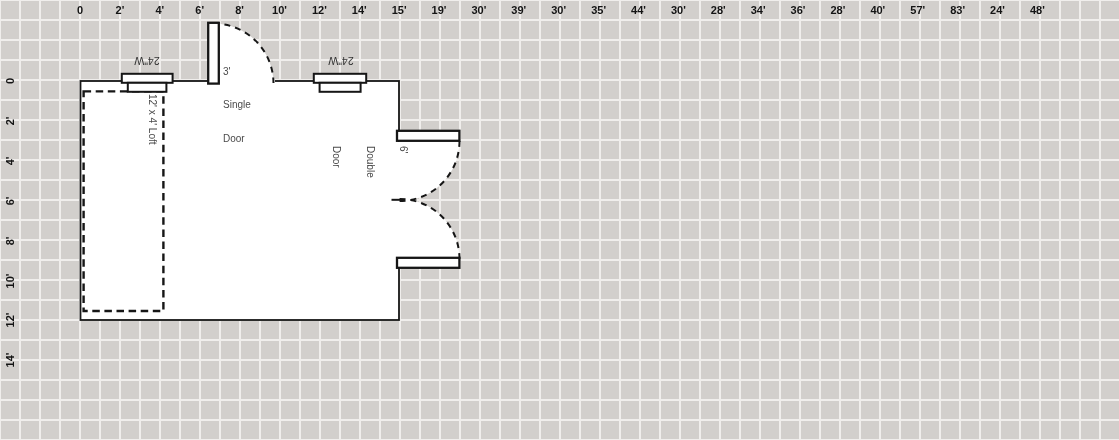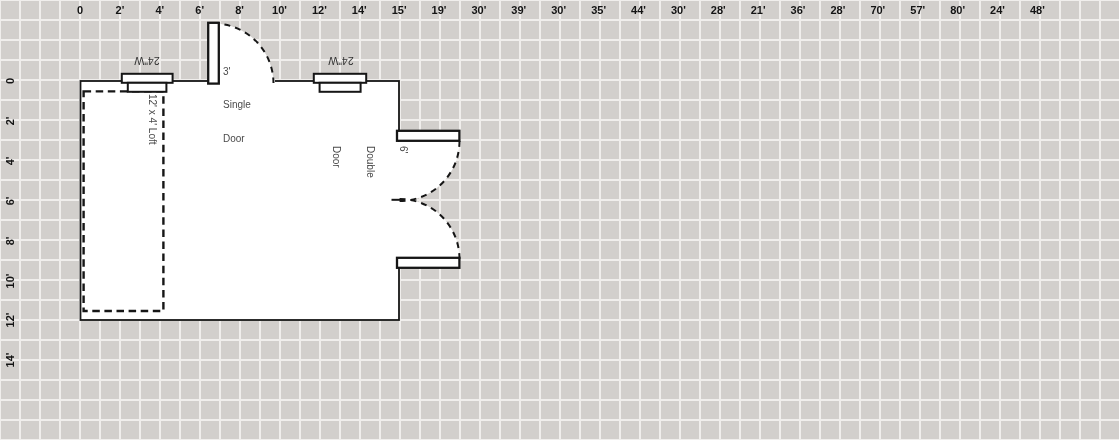--- a/index.html
+++ b/index.html
@@ -71,26 +71,26 @@
       <span class="lbl">14'</span>
       <span class="lbl">15'</span>
       <span class="lbl">19'</span>
       <span class="lbl">30'</span>
       <span class="lbl">39'</span>
       <span class="lbl">30'</span>
       <span class="lbl">35'</span>
       <span class="lbl">44'</span>
       <span class="lbl">30'</span>
       <span class="lbl">28'</span>
-      <span class="lbl">21'</span>
+      <span class="lbl">34'</span>
       <span class="lbl">36'</span>
       <span class="lbl">28'</span>
-      <span class="lbl">70'</span>
+      <span class="lbl">40'</span>
       <span class="lbl">57'</span>
-      <span class="lbl">80'</span>
+      <span class="lbl">83'</span>
       <span class="lbl">24'</span>
       <span class="lbl">48'</span>
     </div>
   <div class="ruler-left">
       <span class="lbl">0</span>
       <span class="lbl">2'</span>
       <span class="lbl">4'</span>
       <span class="lbl">6'</span>
       <span class="lbl">8'</span>
       <span class="lbl">10'</span>

